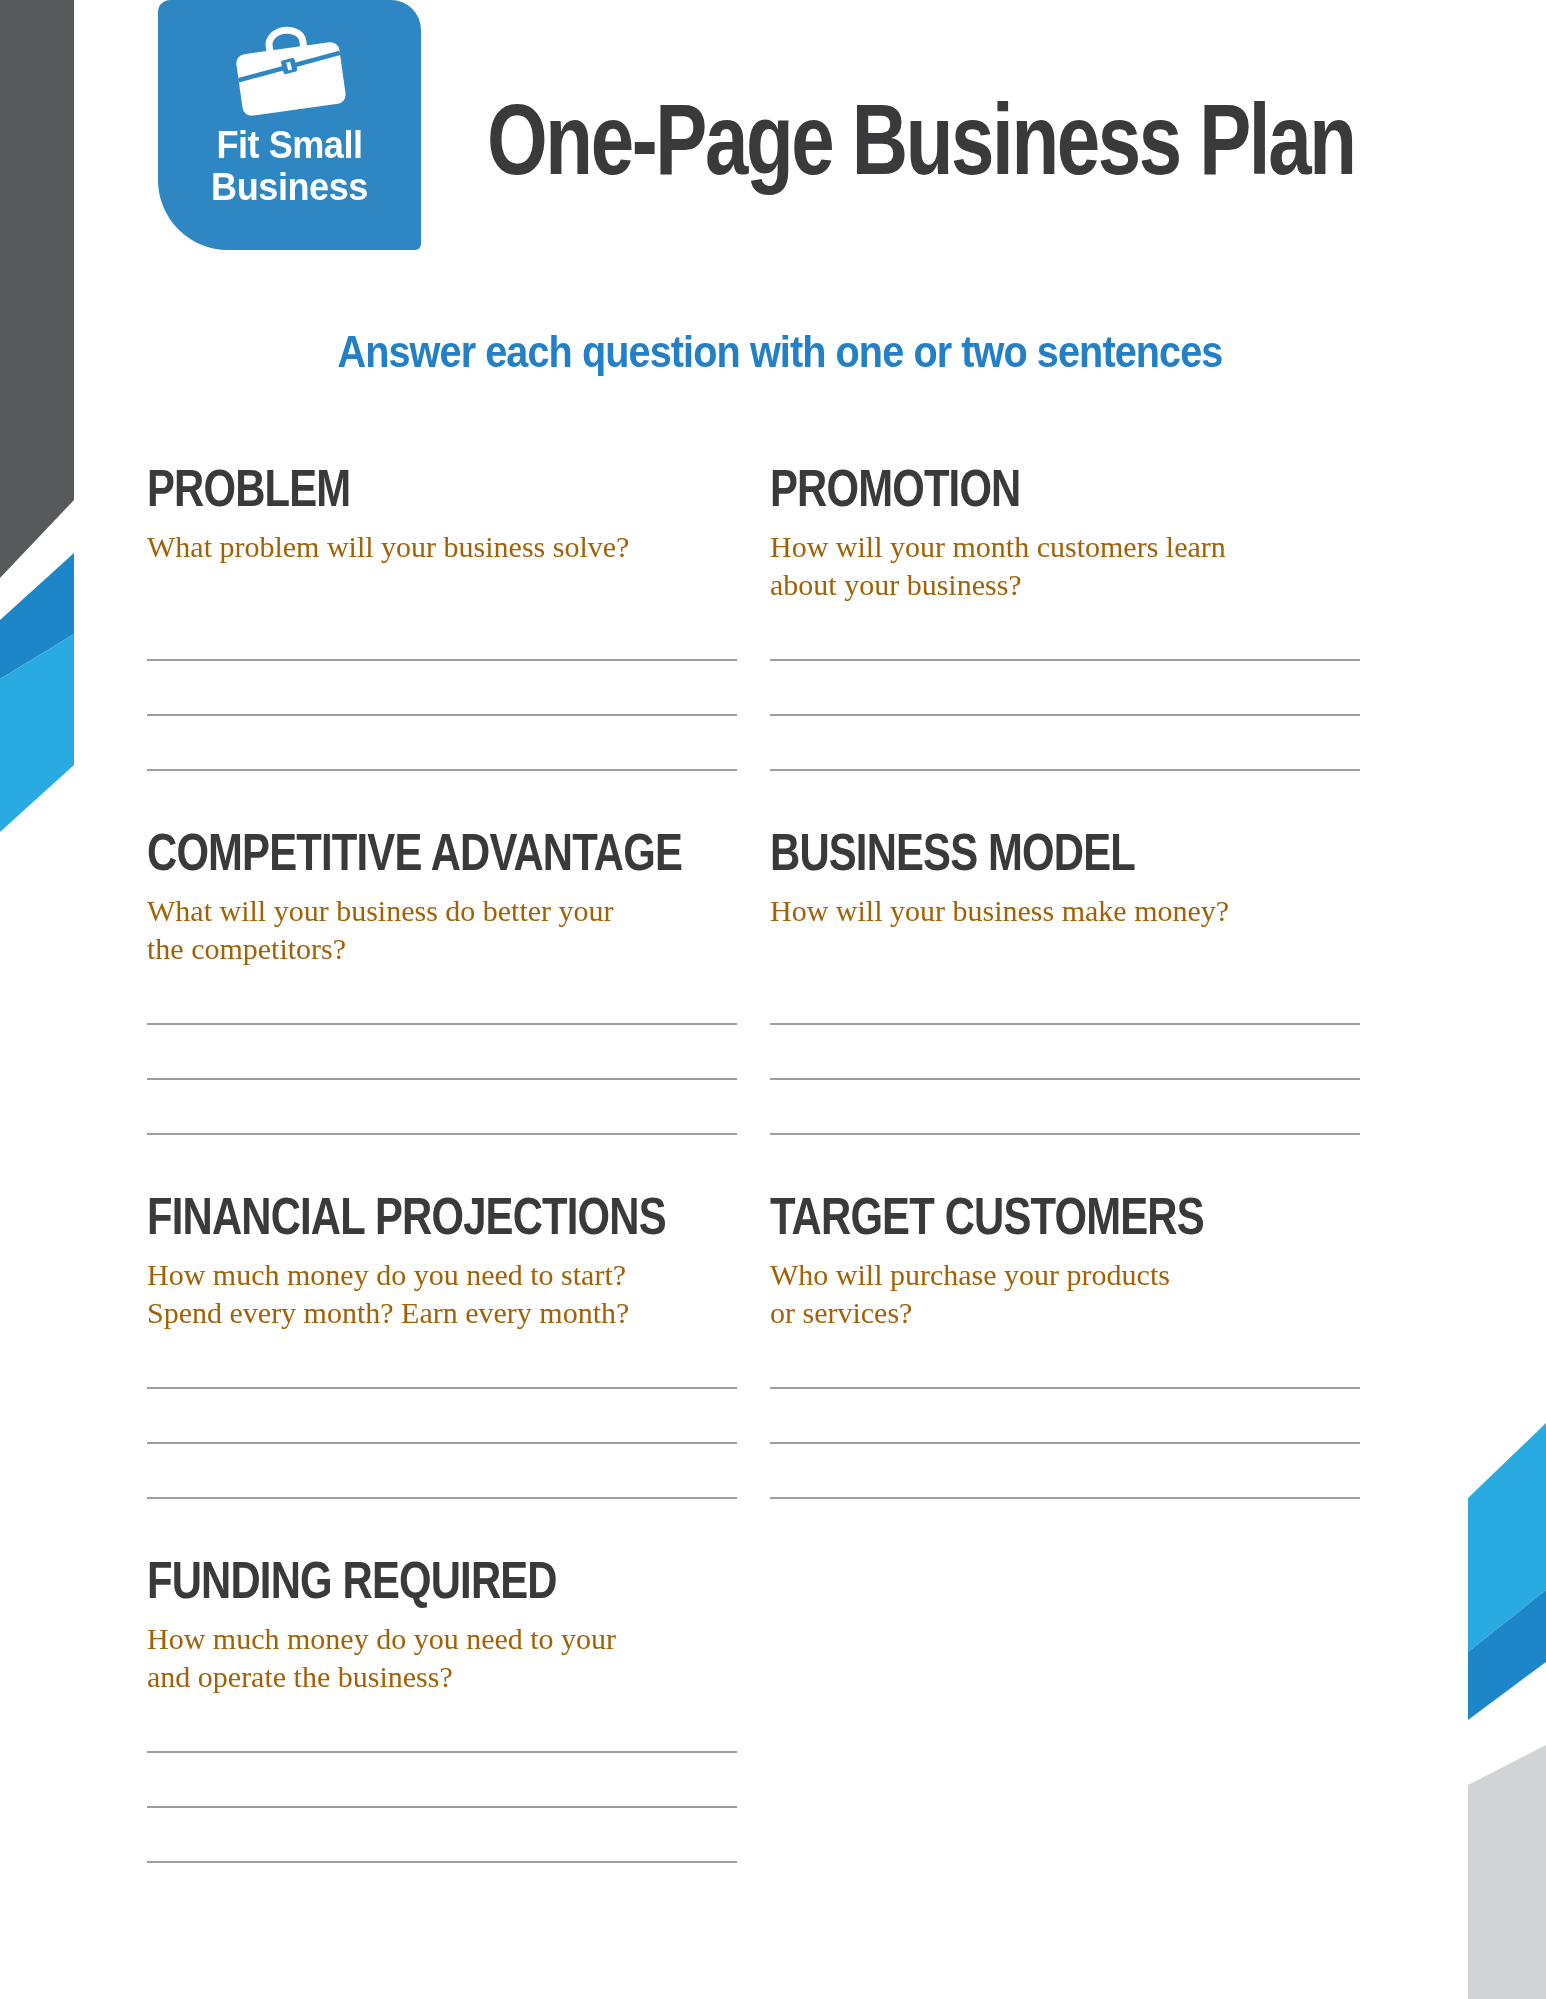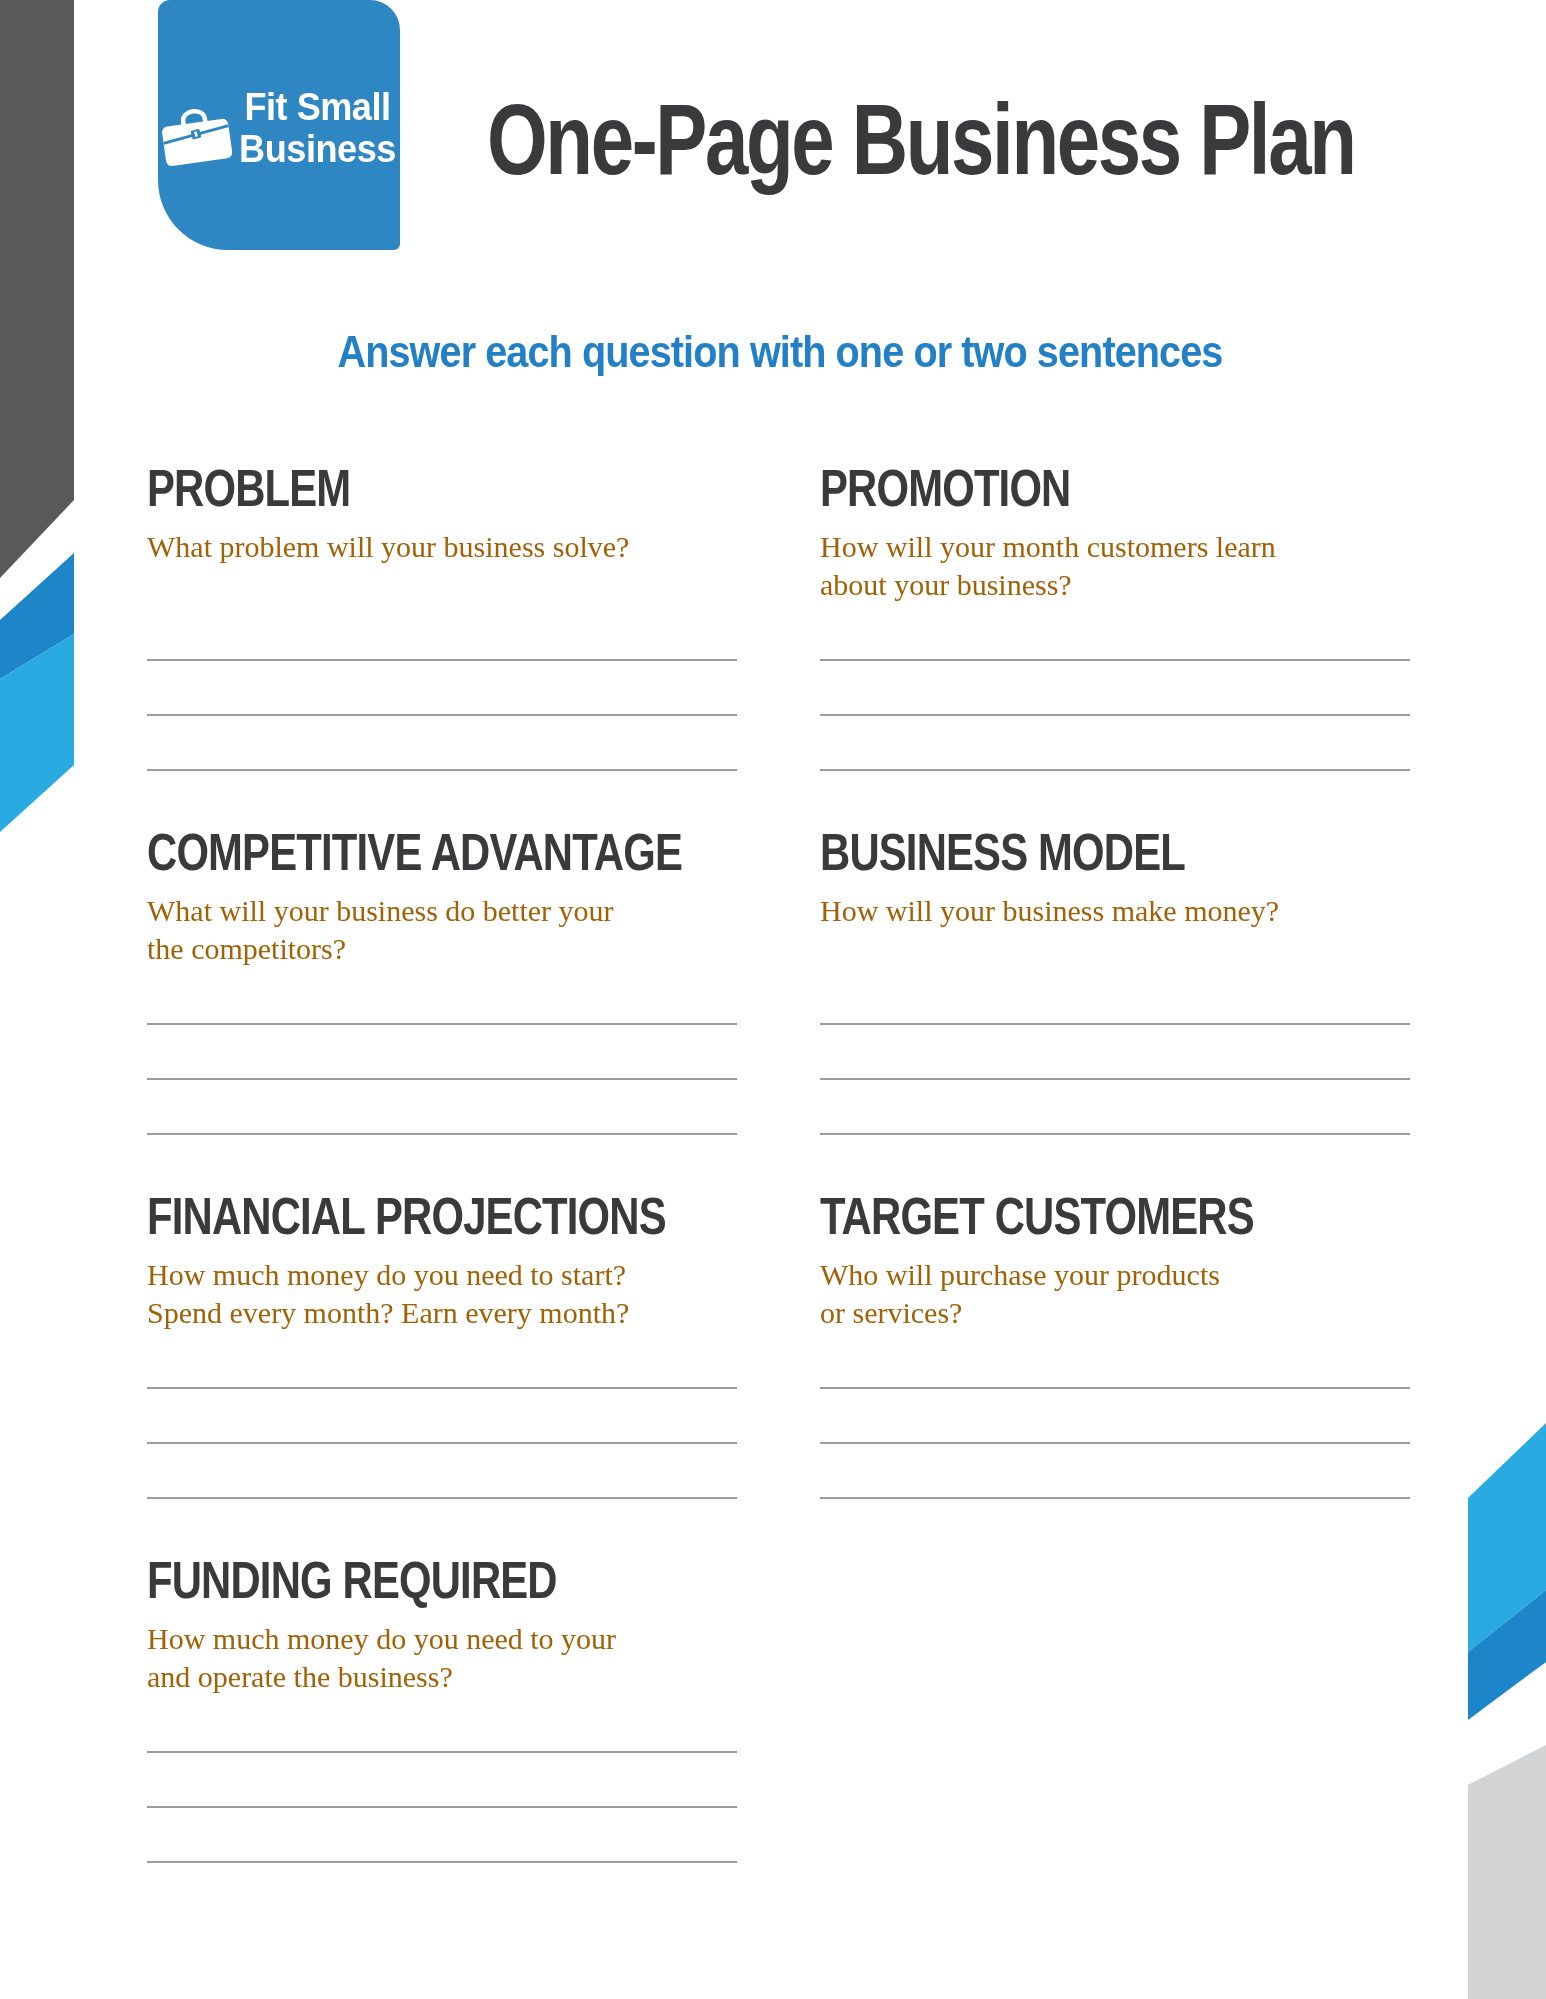--- a/index.html
+++ b/index.html
@@ -9,24 +9,24 @@
     height:1999px;
     background:#ffffff;
     overflow:hidden;
     font-family:"Liberation Sans",sans-serif;
   }
   
   .edge-left{position:absolute;left:0;top:0;}
   .edge-right{position:absolute;left:1466px;top:1420px;}
   
   .logo-box{
-    position:absolute;left:158px;top:0;width:242px;height:250px;
+    position:absolute;left:158px;top:0;width:263px;height:250px;
     background:#2E86C3;
     border-radius:12px 30px 6px 70px;
-    display:flex;align-items:center;
+    display:flex;flex-direction:column;align-items:center;
   }
   .logo-case{margin-top:26px;transform:rotate(-8deg);}
   .logo-text{
     margin-top:6px;color:#ffffff;font-weight:bold;font-size:38px;line-height:42px;
     text-align:center;letter-spacing:-0.5px;transform:scaleX(0.95);transform-origin:center top;
   }
   
   .brand-title{
     position:absolute;left:487px;top:84px;margin:0;
     font-size:100px;font-weight:bold;color:#3A3A3C;line-height:1.1;
@@ -35,21 +35,21 @@
   }
   .subtitle{
     position:absolute;left:147px;top:327px;width:1266px;margin:0;
     text-align:center;font-size:44px;font-weight:bold;color:#2380C6;
     letter-spacing:-1px;transform:scaleX(0.9);transform-origin:center top;
     white-space:nowrap;
   }
   
   .sections{
     position:absolute;left:147px;top:463px;
-    display:grid;grid-template-columns:590px 590px;column-gap:83px;
+    display:grid;grid-template-columns:590px 590px;column-gap:33px;
     grid-auto-rows:364px;
   }
   .sec{position:relative;}
   .sec h2{
     margin:0;font-size:51px;line-height:1;font-weight:bold;color:#3A3A3C;
     letter-spacing:-1px;white-space:nowrap;
     transform:scaleX(0.82);transform-origin:left top;
   }
   .sec p{
     margin:14px 0 0 0;

